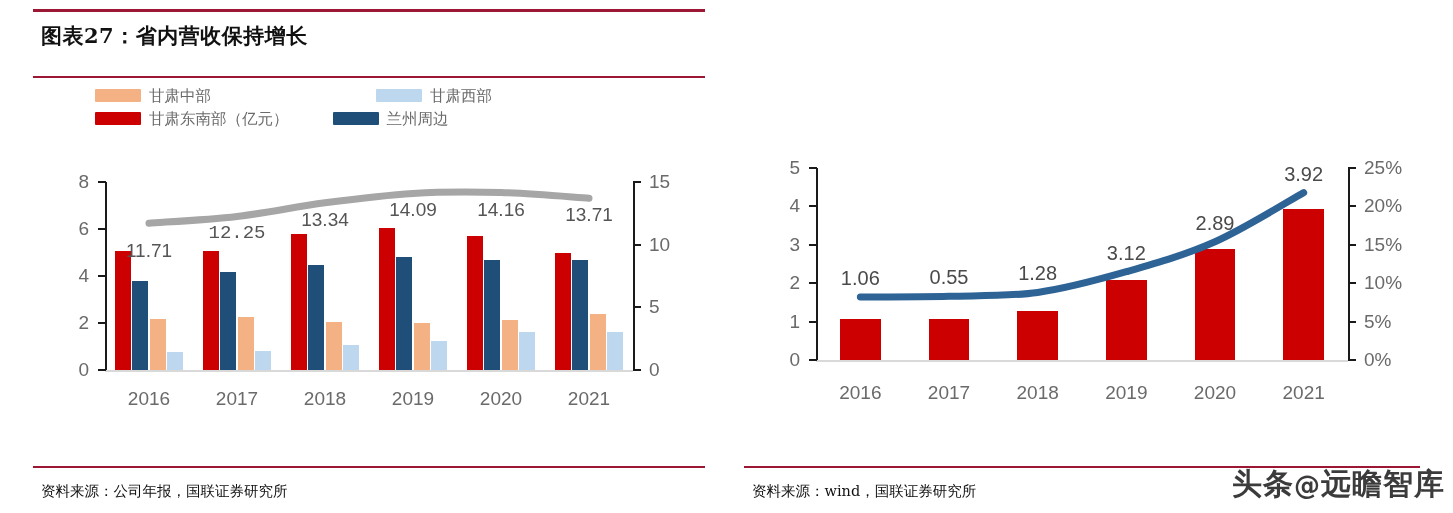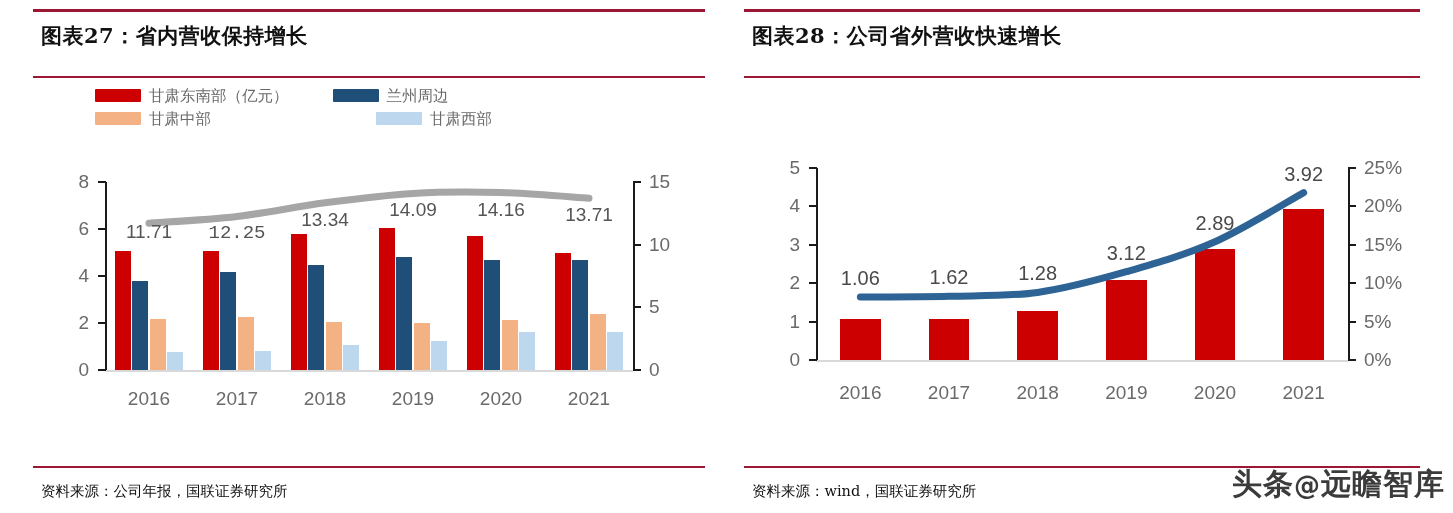--- a/index.html
+++ b/index.html
@@ -97,36 +97,36 @@
 
     <div class="fig-head">
       <div class="rule-top"></div>
       <div class="fig-title">图表27：省内营收保持增长</div>
       <div class="rule-bot"></div>
     </div>
 
     <div class="legend legend-left">
       <div class="lg-row">
         <span class="lg-item">
+          <span class="swatch" style="background:#F4B183"></span>
+          <span class="lg-label">甘肃中部</span>
+        </span>
+        <span class="lg-item" style="margin-left:165px">
+          <span class="swatch" style="background:#BDD7EE"></span>
+          <span class="lg-label">甘肃西部</span>
+        </span>
+      </div>
+      <div class="lg-row">
+        <span class="lg-item">
           <span class="swatch" style="background:#CC0000"></span>
           <span class="lg-label">甘肃东南部（亿元）</span>
         </span>
         <span class="lg-item col2">
           <span class="swatch" style="background:#1F4E79"></span>
           <span class="lg-label">兰州周边</span>
-        </span>
-      </div>
-      <div class="lg-row">
-        <span class="lg-item">
-          <span class="swatch" style="background:#F4B183"></span>
-          <span class="lg-label">甘肃中部</span>
-        </span>
-        <span class="lg-item" style="margin-left:165px">
-          <span class="swatch" style="background:#BDD7EE"></span>
-          <span class="lg-label">甘肃西部</span>
         </span>
       </div>
     </div>
 
     <div class="plot plot-left" id="plot-left">
         <div class="axis-line" style="left: 72px; top: 22px; width: 2px; height: 188px;"></div>
         <div class="axis-line" style="left: 600px; top: 22px; width: 2px; height: 188px;"></div>
         <div class="axis-line" style="left: 72px; top: 210px; width: 528px; height: 2px; background: rgb(217, 217, 217);"></div>
         <div class="tick" style="left: 65px; top: 209px;"></div>
         <div class="ylab" style="right: 616px; top: 210px;">0</div>
@@ -172,41 +172,36 @@
         <div class="bar" style="left: 556.704px; width: 16.192px; top: 154.07px; height: 55.93px; background: rgb(244, 177, 131);"></div>
         <div class="bar" style="left: 134.304px; width: 16.192px; top: 192.375px; height: 17.625px; background: rgb(189, 215, 238);"></div>
         <div class="bar" style="left: 222.304px; width: 16.192px; top: 191.2px; height: 18.8px; background: rgb(189, 215, 238);"></div>
         <div class="bar" style="left: 310.304px; width: 16.192px; top: 184.62px; height: 25.38px; background: rgb(189, 215, 238);"></div>
         <div class="bar" style="left: 398.304px; width: 16.192px; top: 180.625px; height: 29.375px; background: rgb(189, 215, 238);"></div>
         <div class="bar" style="left: 486.304px; width: 16.192px; top: 171.93px; height: 38.07px; background: rgb(189, 215, 238);"></div>
         <div class="bar" style="left: 574.304px; width: 16.192px; top: 172.4px; height: 37.6px; background: rgb(189, 215, 238);"></div>
         <svg class="series" width="672" height="258">
           <path d="M 116 63.23466666666664 C 130.66666666666666 62.10666666666665, 174.66666666666666 59.87155555555555, 204 56.46666666666667 C 233.33333333333334 53.061777777777785, 262.6666666666667 46.64888888888891, 292 42.80533333333335 C 321.3333333333333 38.96177777777779, 350.6666666666667 35.11822222222221, 380 33.40533333333332 C 409.3333333333333 31.692444444444423, 438.6666666666667 31.73422222222221, 468 32.52799999999999 C 497.3333333333333 33.321777777777775, 541.3333333333334 37.228, 556 38.168000000000006" fill="none" stroke="#A6A6A6" stroke-width="7" stroke-linecap="round" stroke-linejoin="round"></path>
         </svg>
-        <div class="pt-label" style="left: 116px; top: 61px;">11.71</div>
+        <div class="pt-label" style="left: 116px; top: 80px;">11.71</div>
         <div class="pt-label" style="left: 204px; top: 62.4667px; font-family: Liberation Mono, monospace;">12.25</div>
         <div class="pt-label" style="left: 292px; top: 48.8053px;">13.34</div>
         <div class="pt-label" style="left: 380px; top: 39.4053px;">14.09</div>
         <div class="pt-label" style="left: 468px; top: 38.528px;">14.16</div>
         <div class="pt-label" style="left: 556px; top: 44.168px; text-align: center;">13.71</div>
       </div>
   </div>
 
   <div class="panel panel-left" style="pointer-events:none">
     <div class="src-rule"></div>
     <div class="src-text">资料来源：公司年报，国联证券研究所</div>
   </div>
 
   <div class="panel panel-right">
 
-    <div class="fig-head">
-      <div class="rule-top"></div>
-      <div class="fig-title">图表28：公司省外营收快速增长</div>
-      <div class="rule-bot"></div>
-    </div>
 
 
     <div class="plot plot-right" id="plot-right">
         <div class="axis-line" style="left: 72px; top: 18px; width: 2px; height: 192px;"></div>
         <div class="axis-line" style="left: 604px; top: 18px; width: 2px; height: 192px;"></div>
         <div class="axis-line" style="left: 72px; top: 210px; width: 532px; height: 2px; background: rgb(217, 217, 217);"></div>
         <div class="tick" style="left: 65px; top: 209px;"></div>
         <div class="ylab" style="right: 620px; top: 210px;">0</div>
         <div class="tick" style="left: 65px; top: 170.6px;"></div>
         <div class="ylab" style="right: 620px; top: 171.6px;">1</div>
@@ -232,21 +227,21 @@
         <div class="ylab ylab-r" style="left: 620px; top: 18px;">25%</div>
         <div class="xlab" style="left: 116.333px; top: 232px;">2016</div>
         <div class="xlab" style="left: 205px; top: 232px;">2017</div>
         <div class="xlab" style="left: 293.667px; top: 232px;">2018</div>
         <div class="xlab" style="left: 382.333px; top: 232px;">2019</div>
         <div class="xlab" style="left: 471px; top: 232px;">2020</div>
         <div class="xlab" style="left: 559.667px; top: 232px;">2021</div>
         <div class="bar" style="left: 95.94px; width: 40.7867px; top: 169.296px; height: 40.704px; background: rgb(204, 0, 0);"></div>
         <div class="pt-label pt-label-r" style="left: 116.333px; top: 117.024px;">1.06</div>
         <div class="bar" style="left: 184.607px; width: 40.7867px; top: 168.528px; height: 41.472px; background: rgb(204, 0, 0);"></div>
-        <div class="pt-label pt-label-r" style="left: 205px; top: 116.256px;">1.62</div>
+        <div class="pt-label pt-label-r" style="left: 205px; top: 116.256px;">0.55</div>
         <div class="bar" style="left: 273.273px; width: 40.7867px; top: 160.848px; height: 49.152px; background: rgb(204, 0, 0);"></div>
         <div class="pt-label pt-label-r" style="left: 293.667px; top: 112.416px;">1.28</div>
         <div class="bar" style="left: 361.94px; width: 40.7867px; top: 129.744px; height: 80.256px; background: rgb(204, 0, 0);"></div>
         <div class="pt-label pt-label-r" style="left: 382.333px; top: 91.68px;">3.12</div>
         <div class="bar" style="left: 450.607px; width: 40.7867px; top: 99.024px; height: 110.976px; background: rgb(204, 0, 0);"></div>
         <div class="pt-label pt-label-r" style="left: 471px; top: 61.728px;">2.89</div>
         <div class="bar" style="left: 539.273px; width: 40.7867px; top: 59.472px; height: 150.528px; background: rgb(204, 0, 0);"></div>
         <div class="pt-label pt-label-r" style="left: 559.667px; top: 12.576px;">3.92</div>
         <svg class="series" width="676" height="265">
           <path d="M 116.33333333333334 147.024 C 131.11111111111111 146.89600000000002, 175.44444444444446 147.024, 205 146.256 C 234.55555555555554 145.488, 264.11111111111114 146.512, 293.6666666666667 142.416 C 323.22222222222223 138.32, 352.7777777777778 130.128, 382.33333333333337 121.67999999999999 C 411.8888888888889 113.232, 441.44444444444446 104.912, 471 91.72800000000001 C 500.55555555555554 78.54400000000001, 544.8888888888889 50.767999999999994, 559.6666666666667 42.57599999999999" fill="none" stroke="#2E6395" stroke-width="7" stroke-linecap="round" stroke-linejoin="round"></path>

